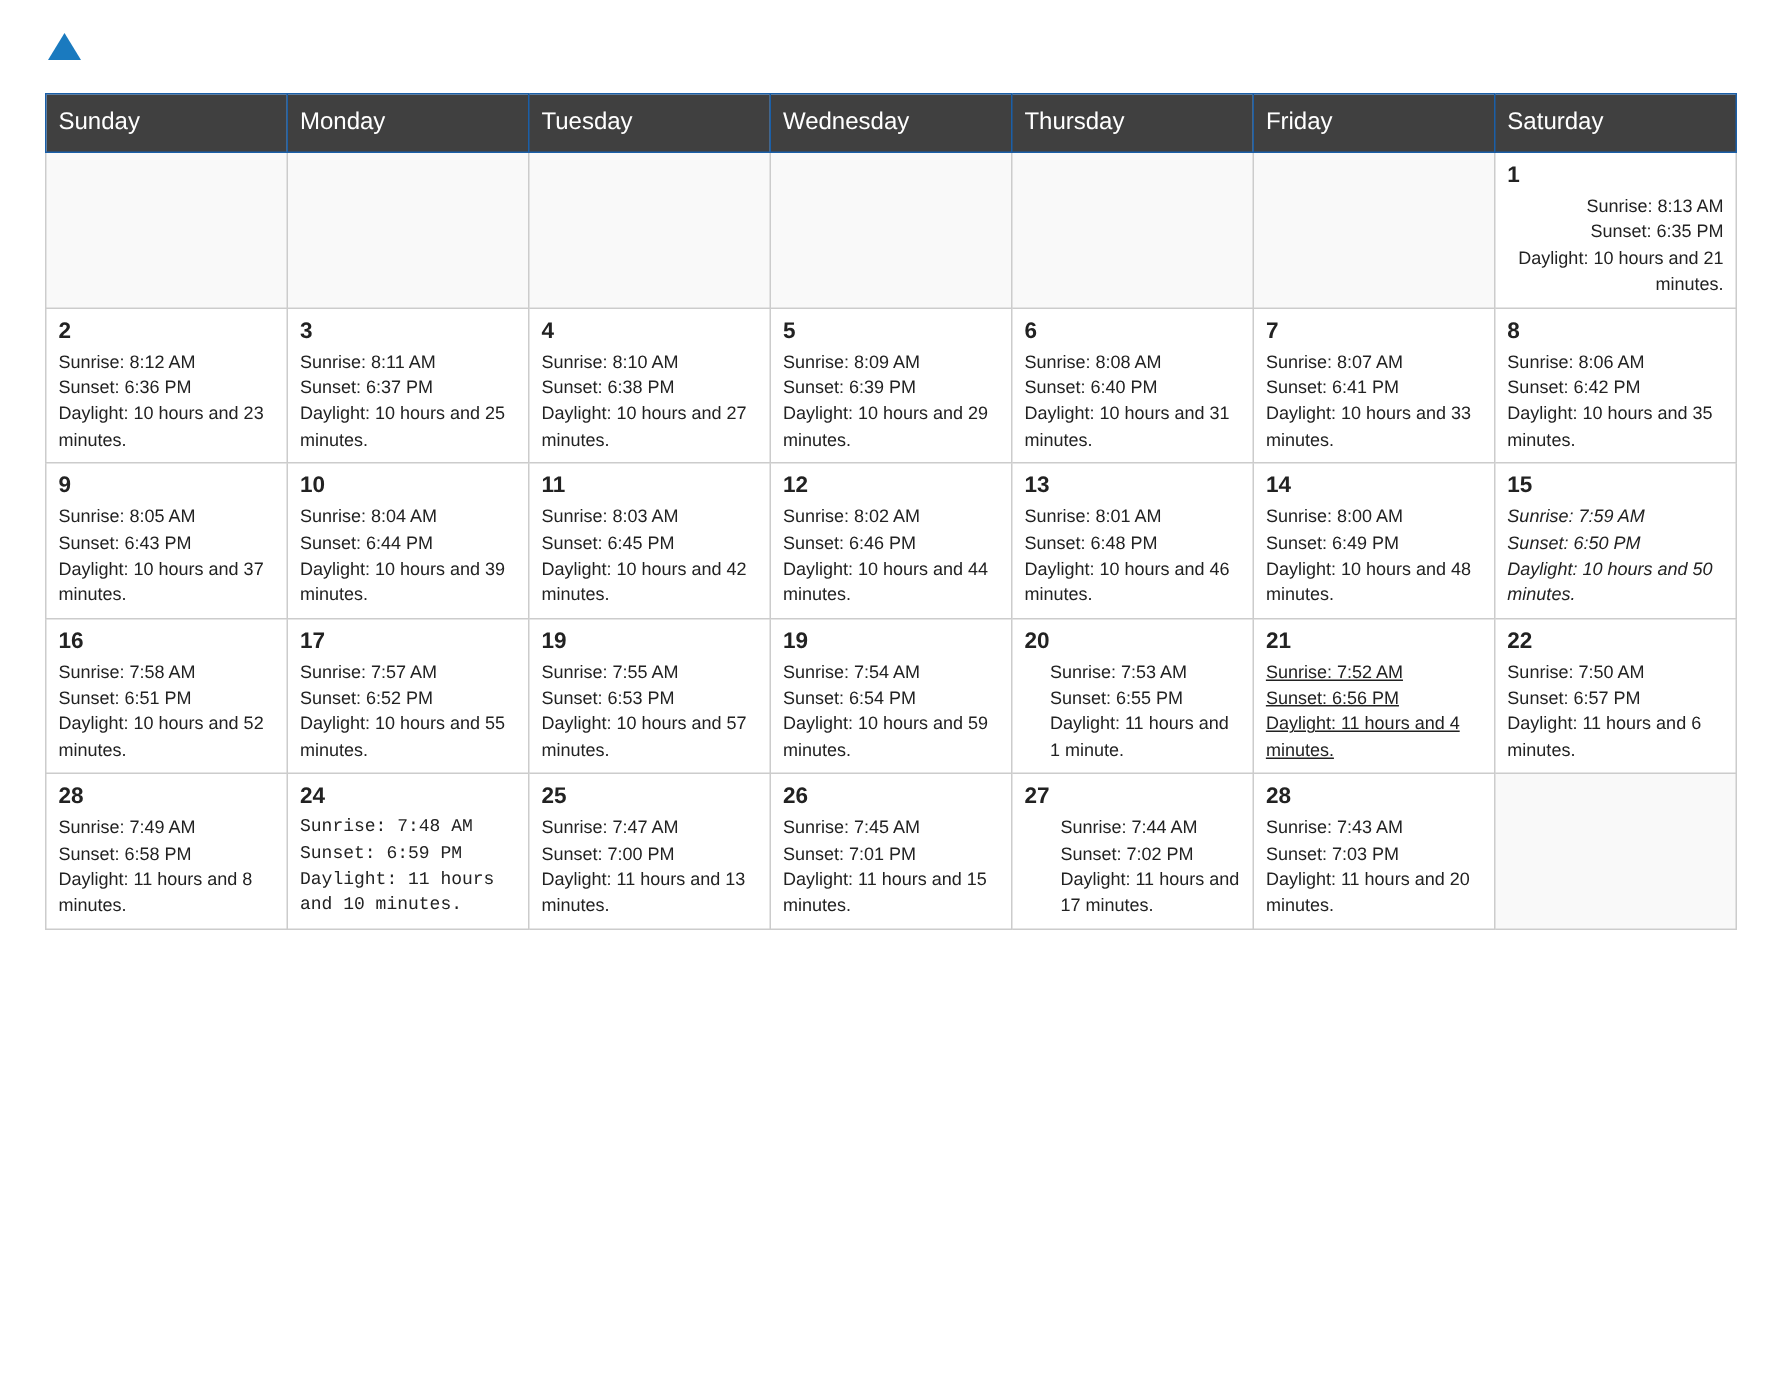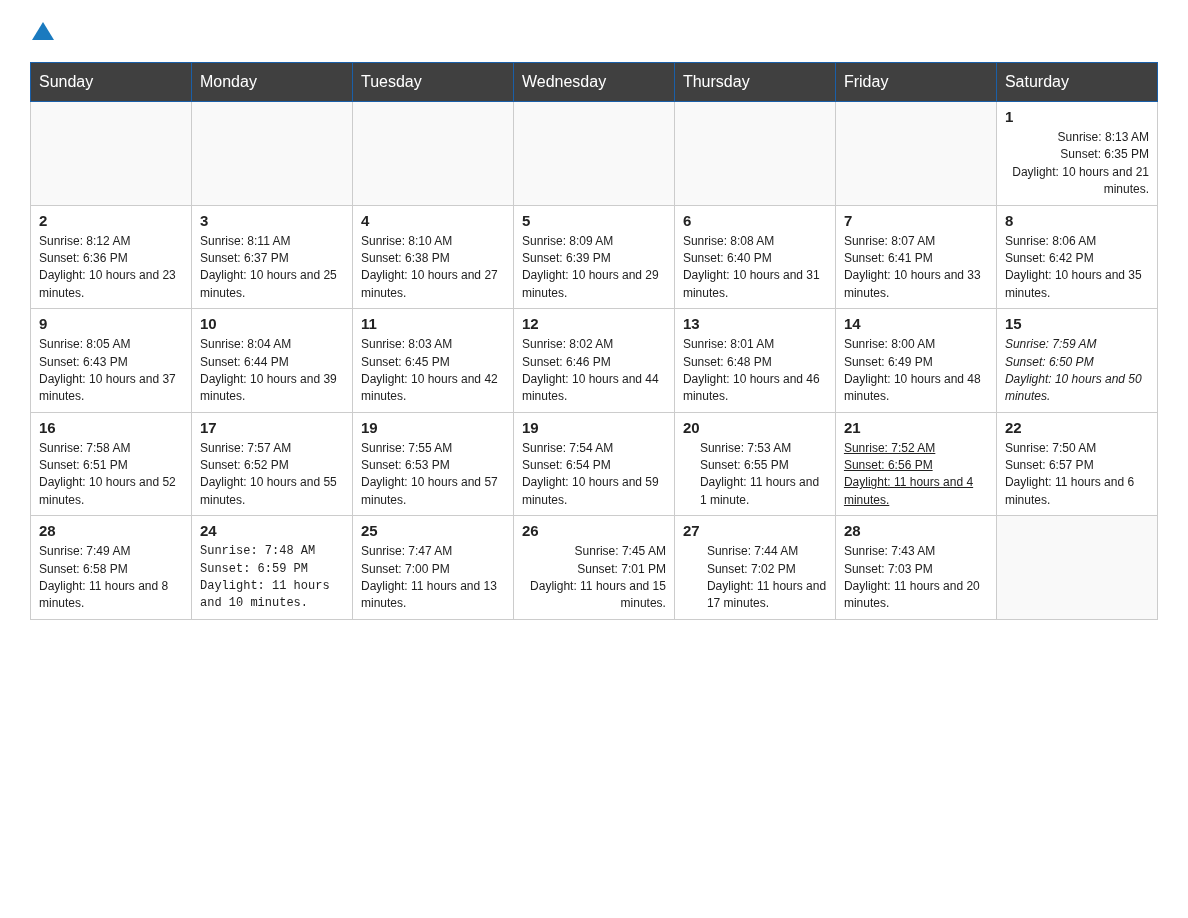--- a/index.html
+++ b/index.html
@@ -283,21 +283,21 @@
 Daylight: 11 hours and 10 minutes.</div>
         </td>
         <td>
           <span class="day-number">25</span>
           <div class="day-info" style="white-space: pre-line;">Sunrise: 7:47 AM
 Sunset: 7:00 PM
 Daylight: 11 hours and 13 minutes.</div>
         </td>
         <td>
           <span class="day-number">26</span>
-          <div class="day-info" style="white-space: pre-line; text-align: right;">Sunrise: 7:45 AM
+          <div class="day-info" style="white-space: pre-line;">Sunrise: 7:45 AM
 Sunset: 7:01 PM
 Daylight: 11 hours and 15 minutes.</div>
         </td>
         <td>
           <span class="day-number">27</span>
           <div class="day-info" style="white-space: pre-line; margin-left: 24px;">Sunrise: 7:44 AM
 Sunset: 7:02 PM
 Daylight: 11 hours and 17 minutes.</div>
         </td>
         <td>

